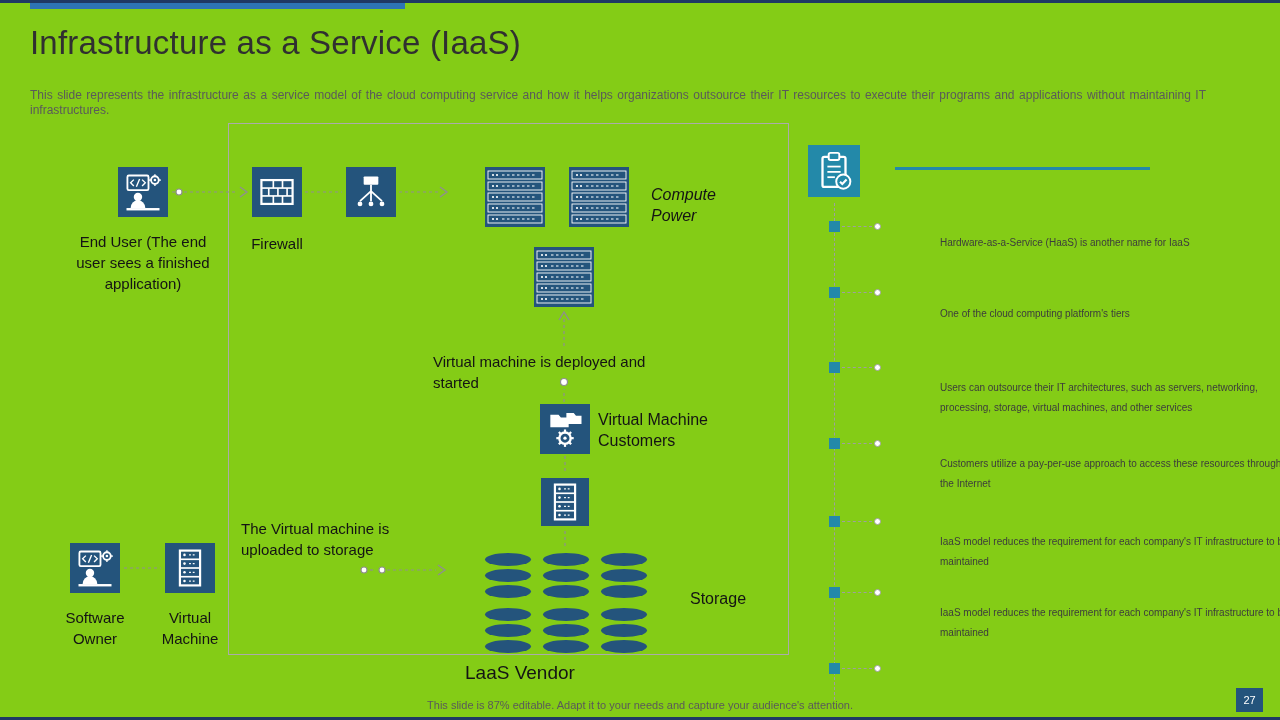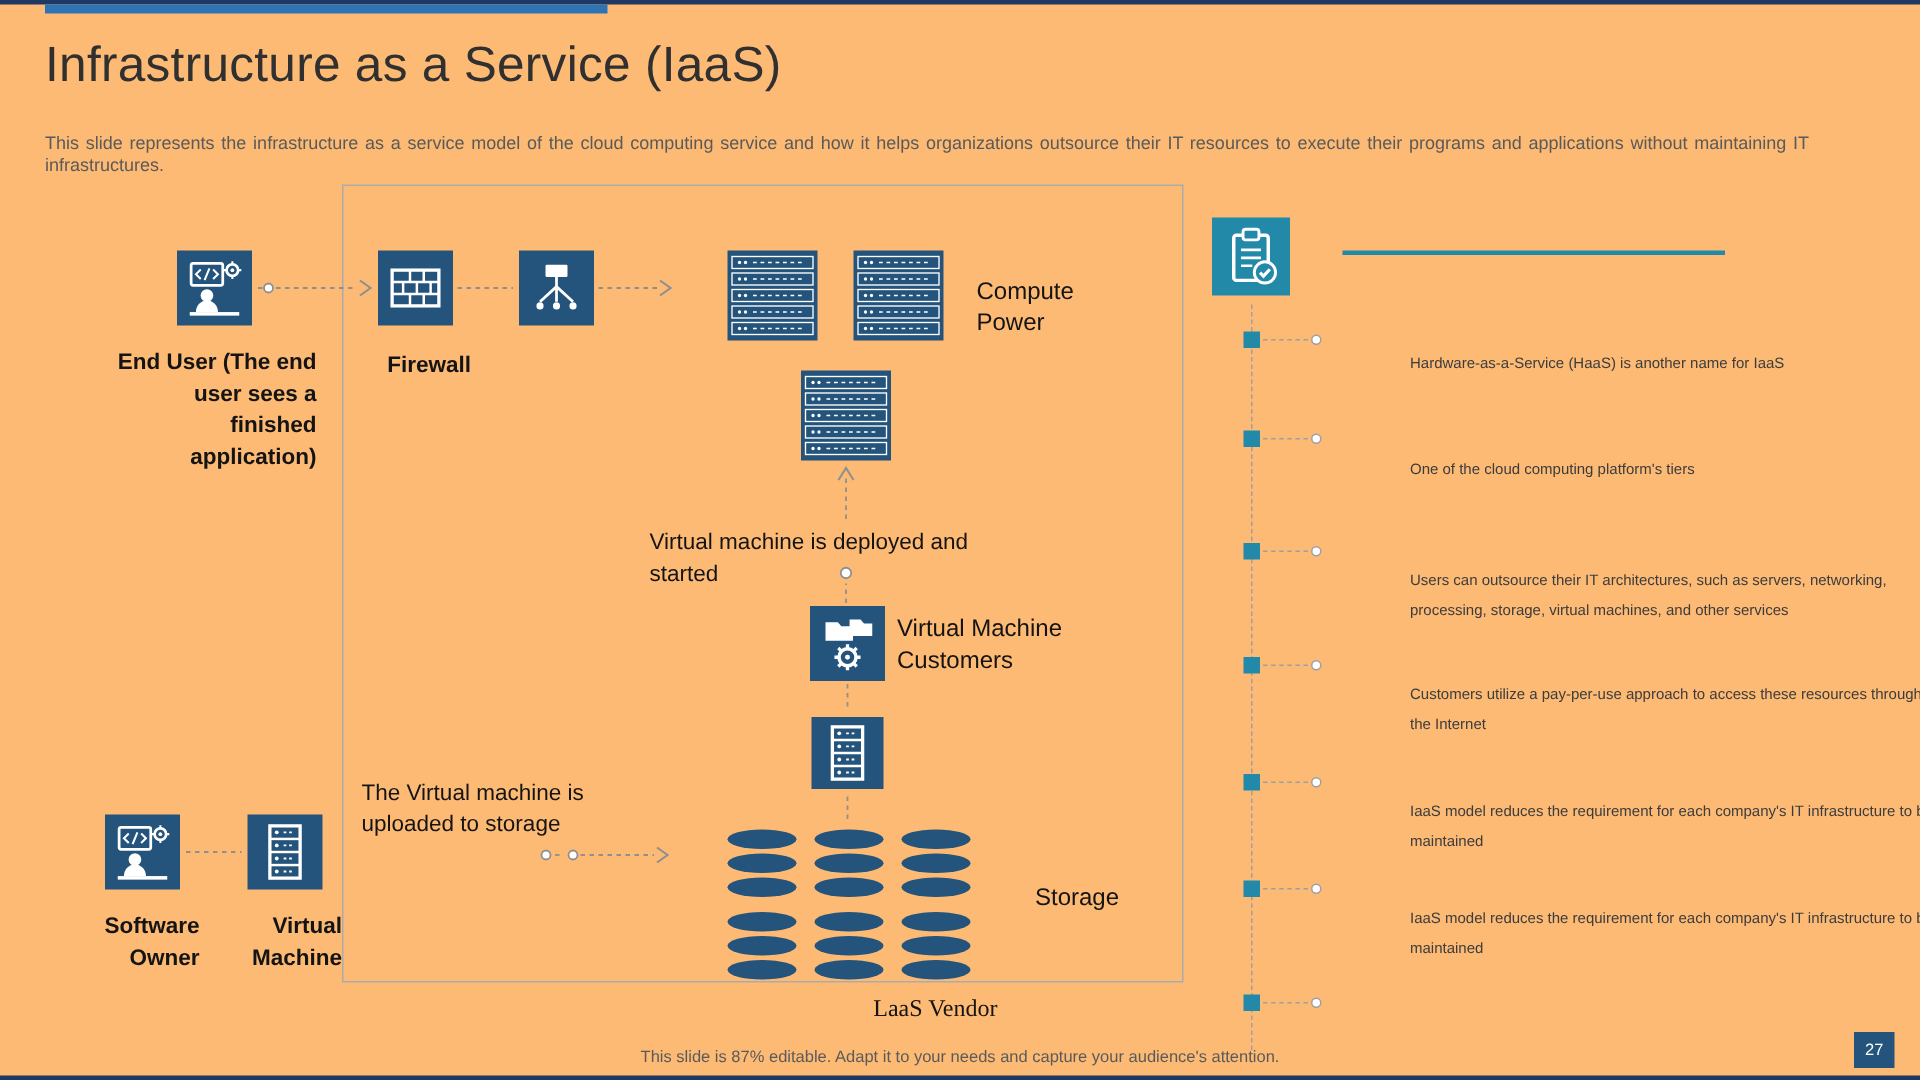--- a/index.html
+++ b/index.html
@@ -4,33 +4,33 @@
 <style>
   :root{
     --icon-blue:#24547C;
     --accent-teal:#2389A9;
     --bar-blue:#2E74B5;
     --navy:#1F3864;
   }
   *{box-sizing:border-box;margin:0;padding:0;}
   html,body{width:1280px;height:720px;}
   body{font-family:"Liberation Sans",sans-serif;background:#fff;}
-  .slide{position:relative;width:1280px;height:720px;background:#fdba74;overflow:hidden;}
+  .slide{position:relative;width:1280px;height:720px;background:#84cc16;overflow:hidden;}
 
   .top-line{position:absolute;left:0;top:0;width:100%;height:3px;background:var(--navy);}
   .top-accent{position:absolute;left:30px;top:3px;width:375px;height:6px;background:var(--bar-blue);}
   .bottom-line{position:absolute;left:0;bottom:0;width:100%;height:3px;background:var(--navy);}
 
   .title{position:absolute;left:30px;top:24px;font-size:33px;font-weight:400;color:#303030;letter-spacing:.2px;}
   .subtitle{position:absolute;left:30px;top:71px;width:1176px;font-size:12px;line-height:15px;color:#5a5a5a;text-align:justify;margin-top:17px;}
 
   .vendor-box{position:absolute;left:228px;top:123px;width:561px;height:532px;border:1px solid #ababab;}
   .dlabel{position:absolute;font-size:15px;line-height:21px;color:#141414;}
-  .center{text-align:right;font-weight:bold;}
-  .vendor-label{left:465px;top:662px;width:200px;font-size:16px;text-align:right;font-family:Liberation Serif, serif;}
+  .center{text-align:center;}
+  .vendor-label{left:465px;top:662px;width:200px;font-size:19px;text-align:left;}
 
   .tile{position:absolute;width:50px;height:50px;background:var(--icon-blue);display:flex;align-items:center;justify-content:center;}
   .tile svg{width:44px;height:44px;display:block;}
   .rack{position:absolute;width:60px;height:60px;background:var(--icon-blue);}
   .rack svg{width:100%;height:100%;display:block;}
 
   .storage-grid{position:absolute;left:485px;top:553px;display:grid;grid-template-columns:repeat(3,46px);column-gap:12px;row-gap:10px;}
   .stack{display:flex;flex-direction:column;gap:3px;}
   .disc{width:46px;height:13px;background:var(--icon-blue);border-radius:50%;}
 
@@ -293,21 +293,21 @@
       </div>
     <div class="stack">
         <div class="disc"></div>
         <div class="disc"></div>
         <div class="disc"></div>
       </div>
   </div>
 
   <div class="dlabel center" style="left:75px;top:231px;width:136px;">End User (The end user sees a finished application)</div>
   <div class="dlabel center" style="left:240px;top:233px;width:74px;">Firewall</div>
-  <div class="dlabel" style="left:651px;top:184px;width:85px;font-size:16px;">Compute Power</div>
+  <div class="dlabel" style="left:651px;top:184px;width:85px;font-size:16px;font-style:italic;">Compute Power</div>
   <div class="dlabel" style="left:433px;top:351px;width:240px;">Virtual machine is deployed and started</div>
   <div class="dlabel" style="left:598px;top:409px;width:140px;font-size:16px;">Virtual Machine Customers</div>
   <div class="dlabel" style="left:690px;top:588px;width:80px;font-size:16px;">Storage</div>
   <div class="dlabel" style="left:241px;top:518px;width:200px;">The Virtual machine is uploaded to storage</div>
   <div class="dlabel center" style="left:57px;top:607px;width:76px;">Software Owner</div>
   <div class="dlabel center" style="left:152px;top:607px;width:76px;">Virtual Machine</div>
 
   <div class="notes-tile">
       <svg viewBox="0 0 52 52">
         <use href="#sym-clipboard"></use>

